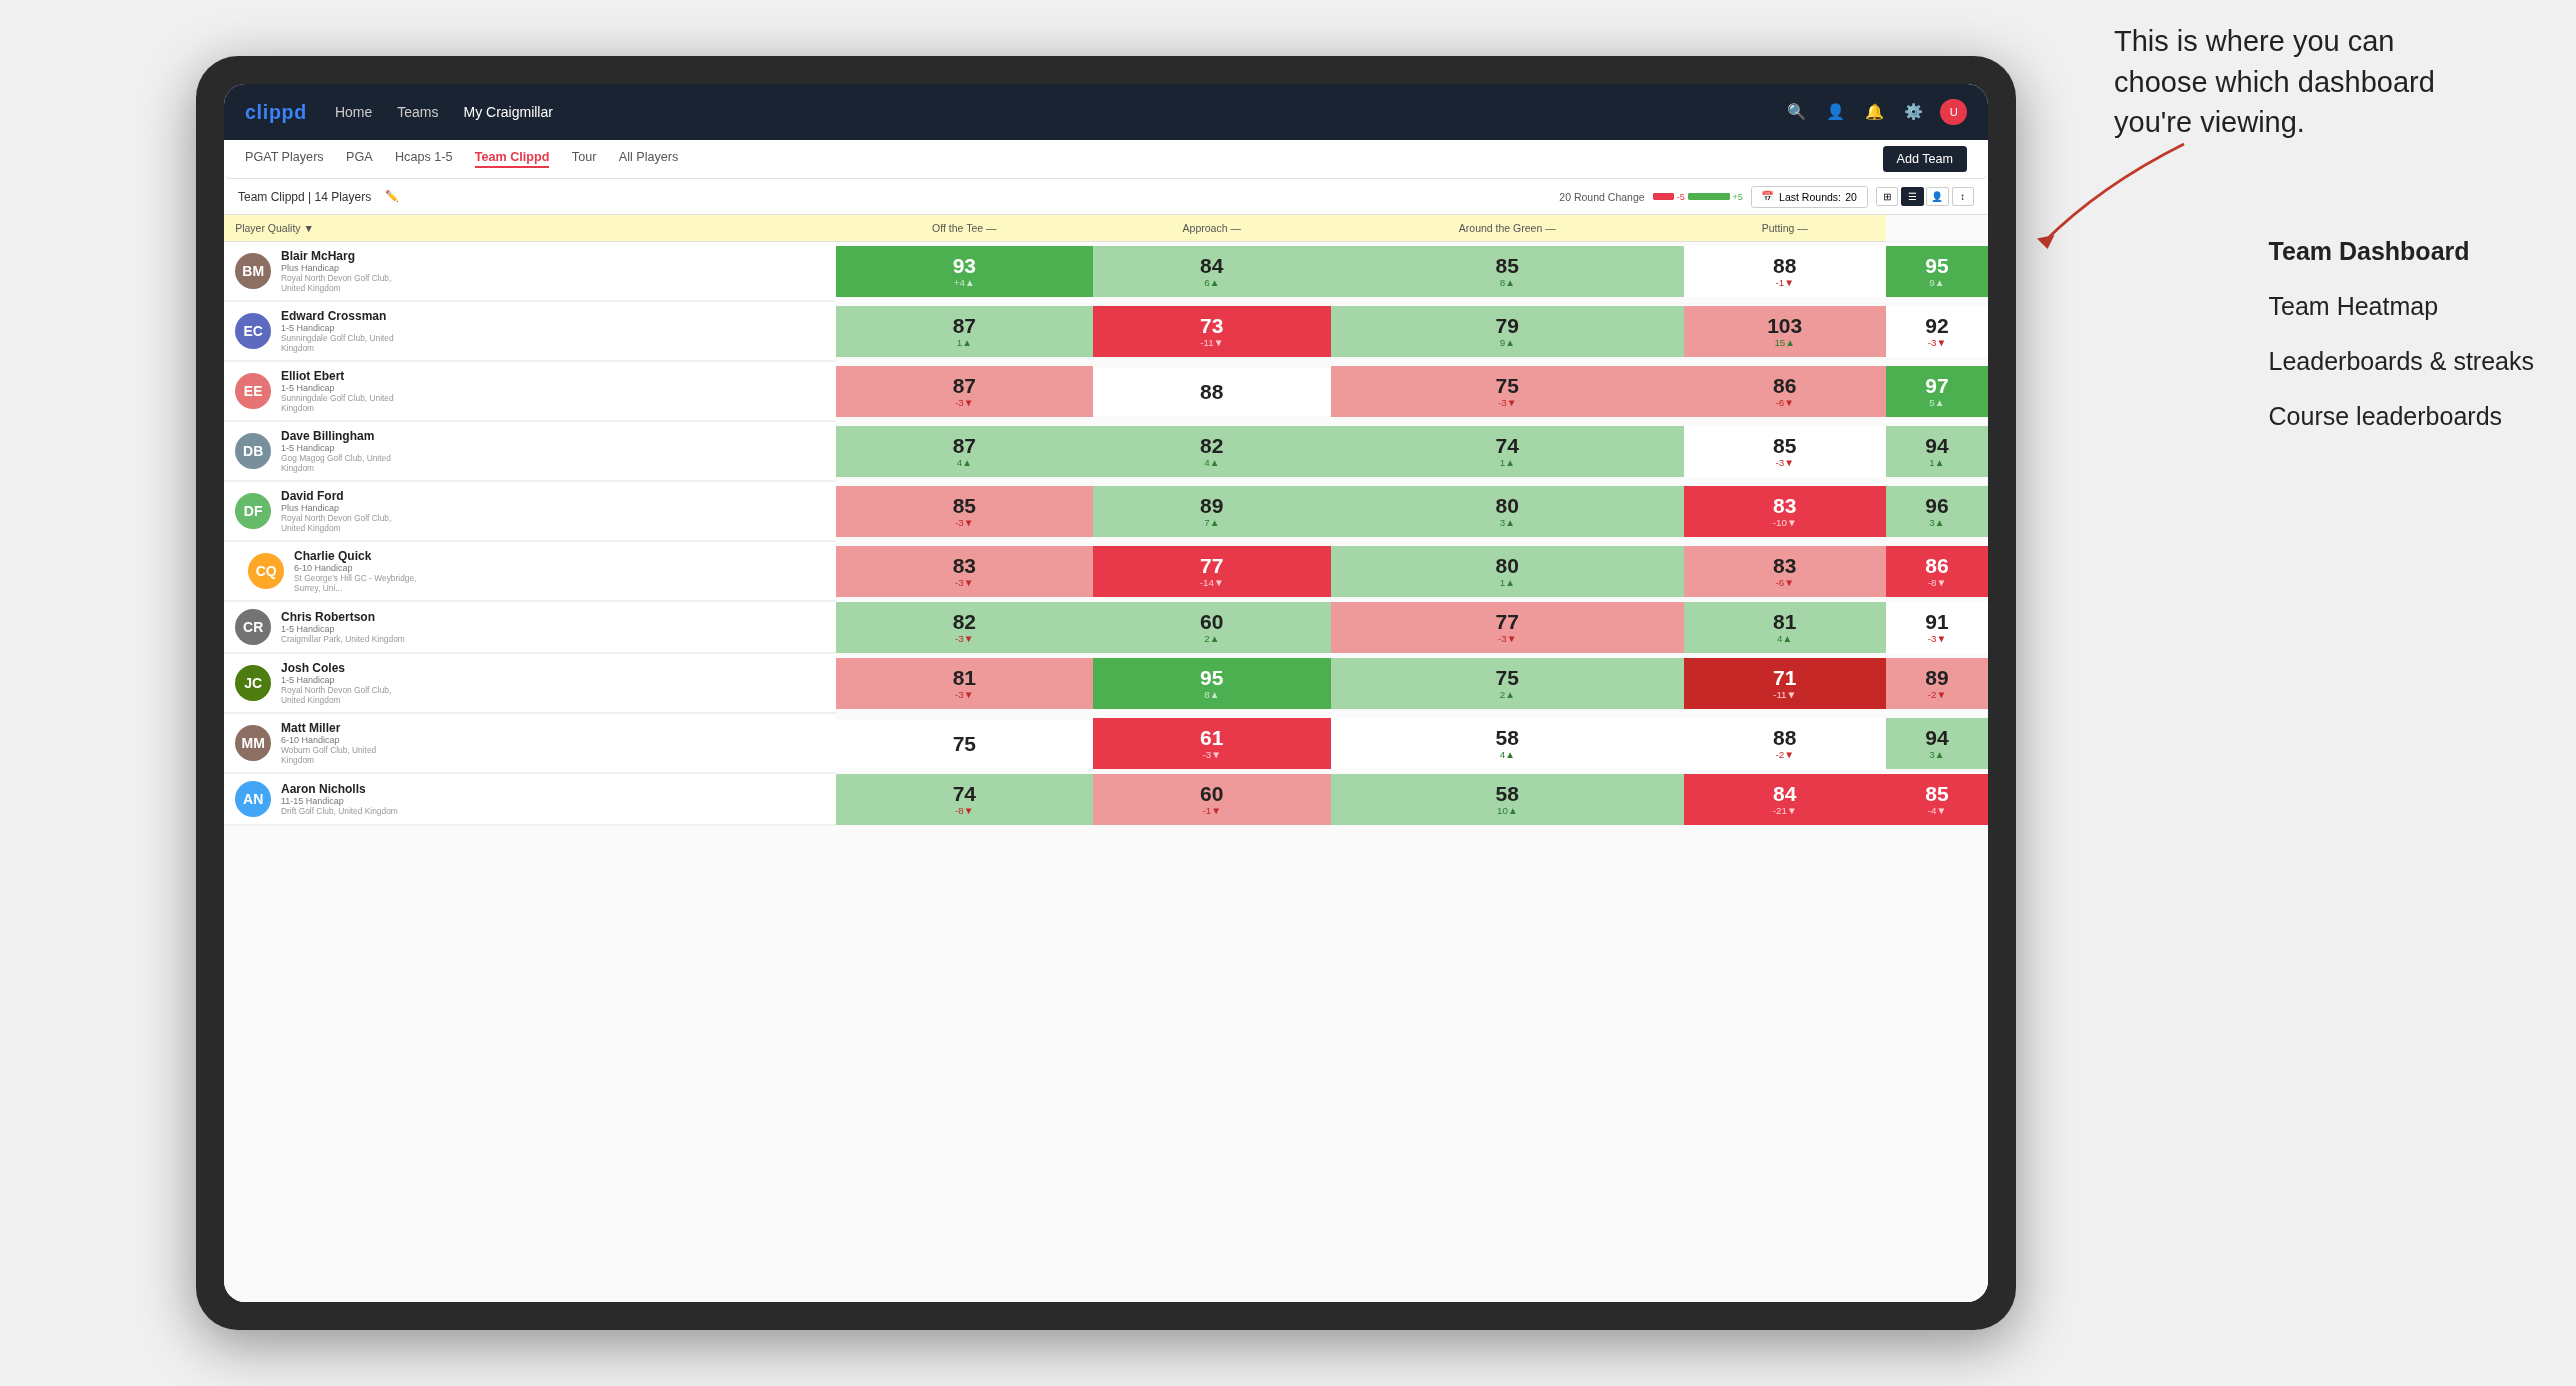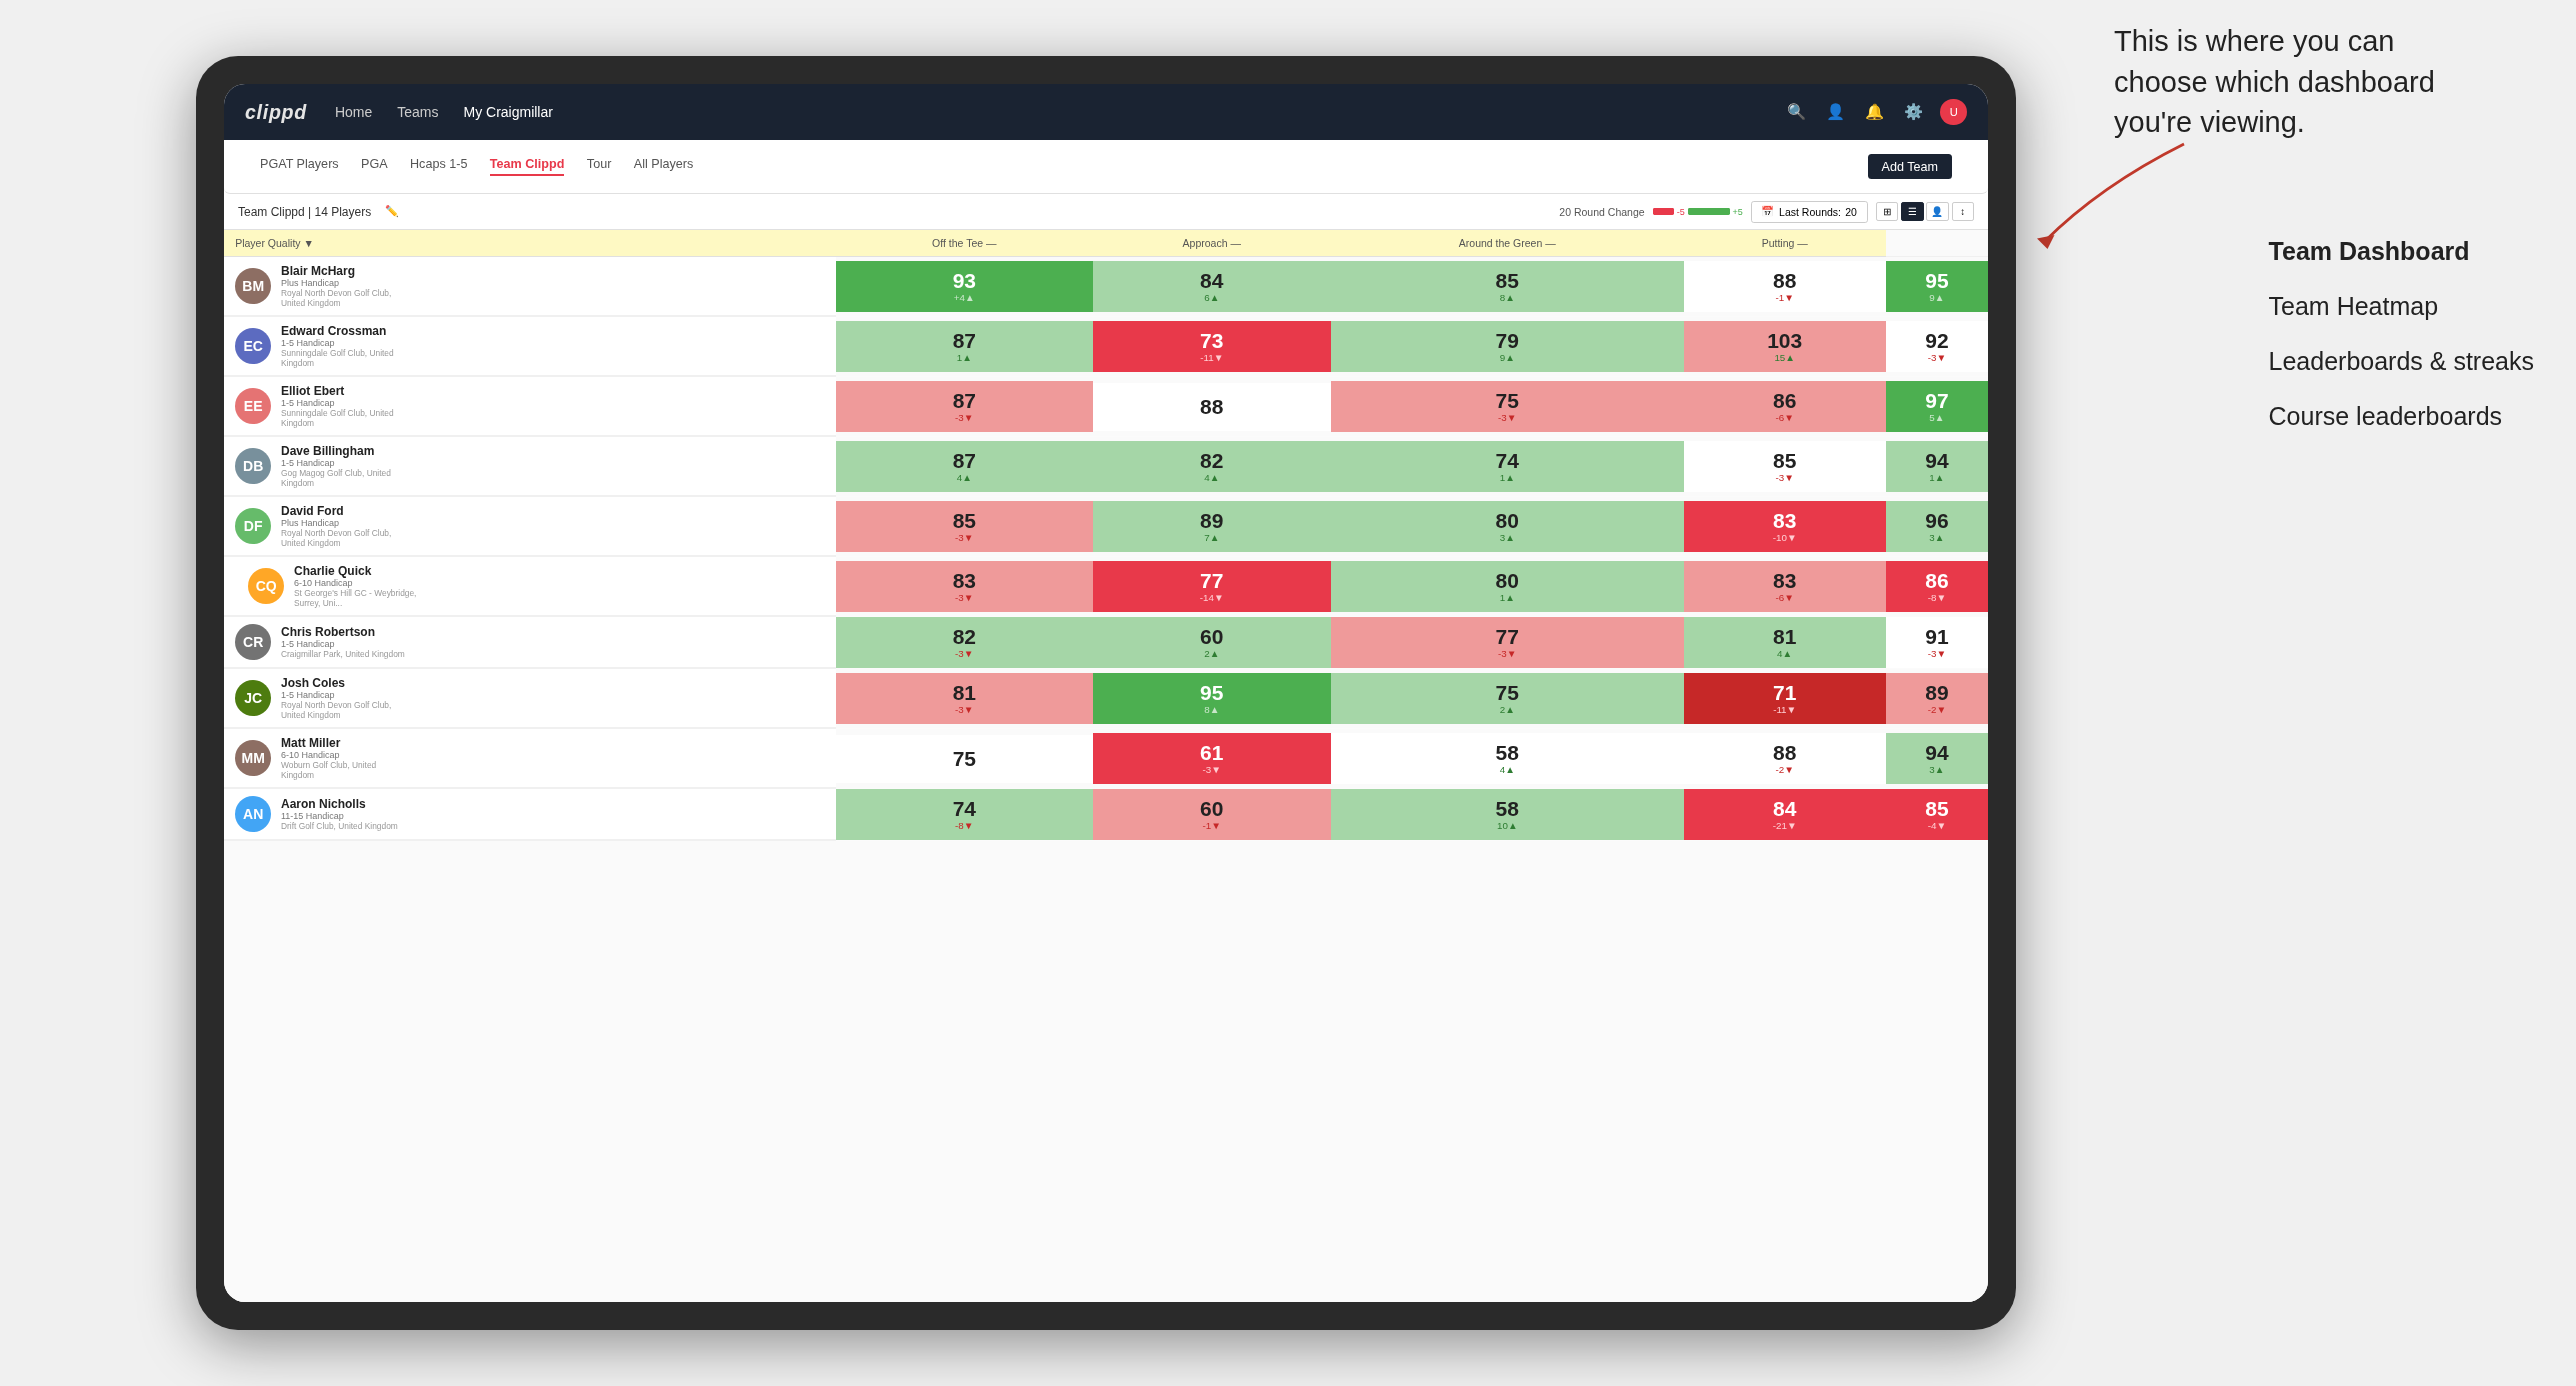--- a/index.html
+++ b/index.html
@@ -63,26 +63,25 @@
     .navbar {
       background: #1a2332;
       height: 56px;
       display: flex;
       align-items: center;
       padding: 0 21px;
       flex-shrink: 0;
     }
 
     .navbar-logo {
-      color: #e5e5e5;
+      color: #3b82f6;
       font-size: 19.6px;
       font-weight: 700;
       margin-right: 28px;
       letter-spacing: 0.7px;
-      font-style: italic;
     }
 
     .navbar-links {
       display: flex;
       gap: 25px;
       flex: 1;
     }
 
     .navbar-link {
       color: #ccc;
@@ -121,24 +120,24 @@
       align-items: center;
       justify-content: center;
       font-size: 11.2px;
       cursor: pointer;
     }
 
     
     .subnav {
       background: #fff;
       border-bottom: 0.7px solid #e0e0e0;
-      height: 54px;
-      display: flex;
-      align-items: center;
-      padding: 0 36px;
+      height: 39px;
+      display: flex;
+      align-items: center;
+      padding: 0 21px;
       flex-shrink: 0;
       border-radius: 6px;
     }
 
     .subnav-links {
       display: flex;
       gap: 22.4px;
       flex: 1;
     }
 

